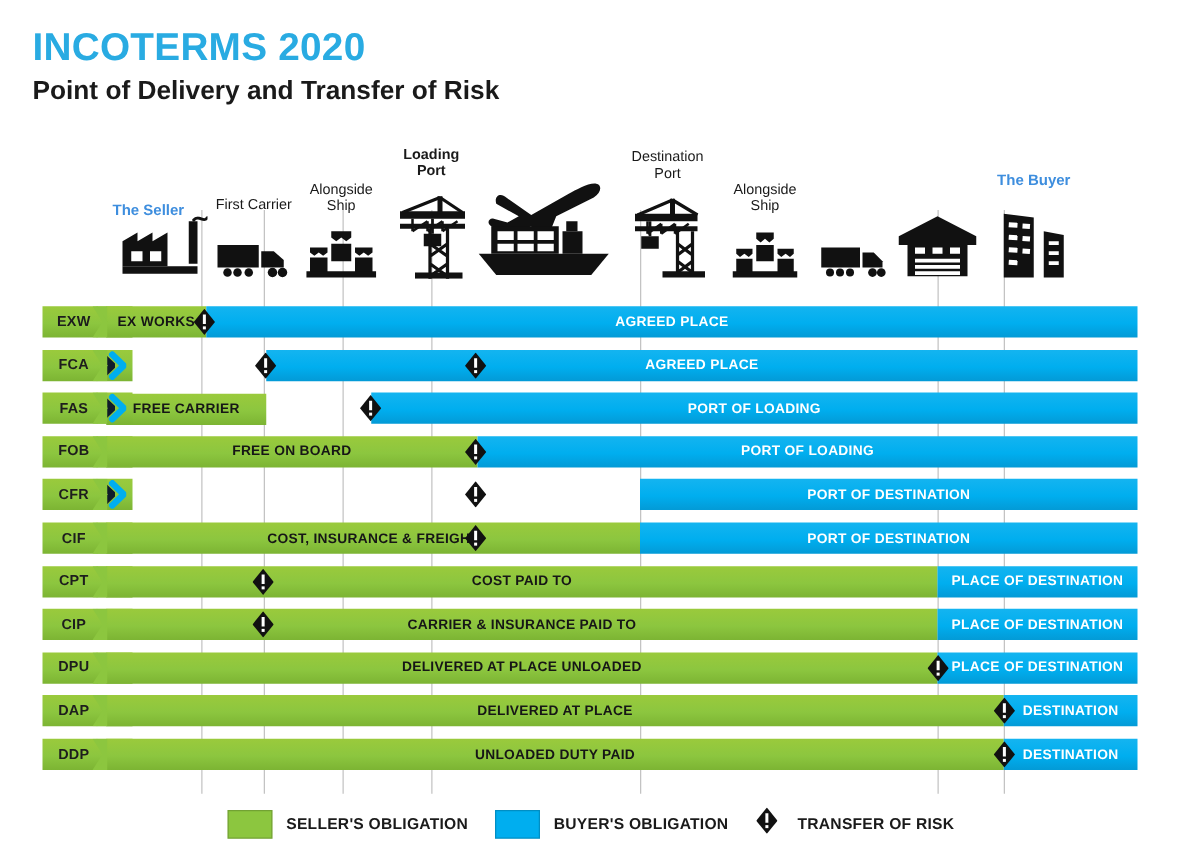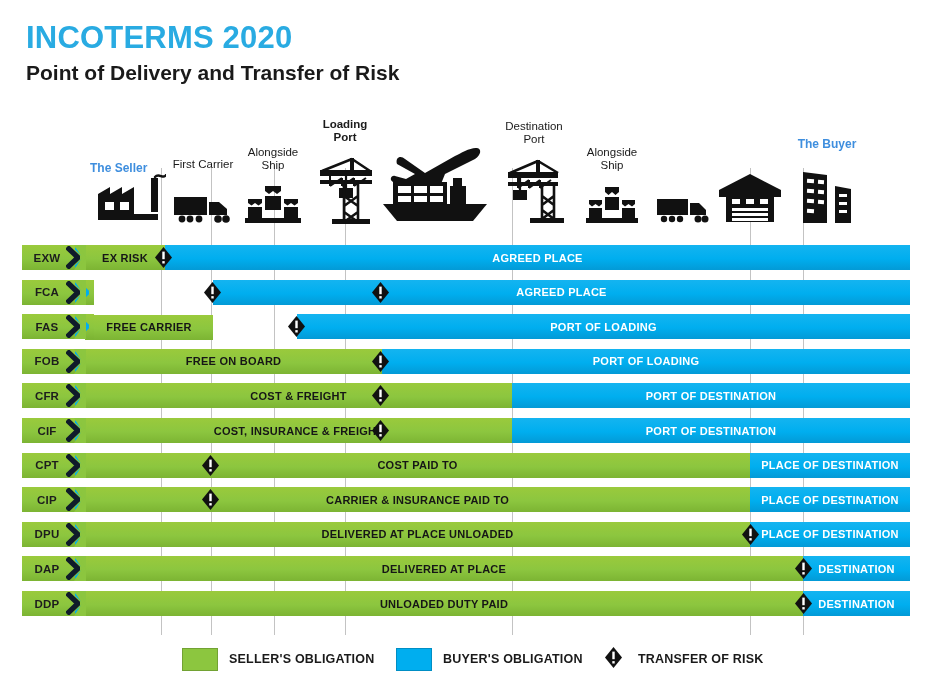--- a/index.html
+++ b/index.html
@@ -27,21 +27,21 @@
   .iconwrap{position:absolute;top:118px;height:110px;}
   .iconcap{
     position:absolute;left:50%;transform:translateX(-50%);
     text-align:center;font-size:11.5px;line-height:12.5px;color:#1A1A1A;white-space:nowrap;
   }
   .iconcap.blue{color:#3E8EDE;font-weight:bold;font-size:12px;}
   .iconglyph{position:absolute;left:50%;transform:translateX(-50%);bottom:0;}
 
   
   .row{position:absolute;height:25px;}
-  .badge{position:absolute;left:0;top:0;height:22px;width:72px;}
+  .badge{position:absolute;left:12px;top:0;height:22px;width:72px;}
   .badge .bg{
     position:absolute;left:0;top:0;width:72px;height:25px;
     background:linear-gradient(180deg,#9aca3c 0%,#8cc63f 55%,#7cb433 100%);
   }
   .badge .code{
     position:absolute;left:4px;top:0;width:42px;height:25px;
     display:flex;align-items:center;justify-content:center;
     font-size:11.5px;font-weight:bold;color:#1d1d1d;letter-spacing:.2px;
   }
   .chev{position:absolute;top:1px;width:14px;height:23px;}
@@ -248,21 +248,21 @@
           <div class="bg"></div>
           <div class="code">EXW</div>
           <div class="chev black"><svg width="14" height="23" viewBox="0 0 14 23">
               <path d="M1 1l11 10.5L1 22" fill="none" stroke="#0f1b2a" stroke-width="5.2" stroke-linejoin="miter"></path>
             </svg></div>
           <div class="chev blue"><svg width="14" height="23" viewBox="0 0 14 23">
               <path d="M1 1l11 10.5L1 22" fill="none" stroke="#00aeef" stroke-width="5.2" stroke-linejoin="miter"></path>
             </svg></div>
         </div>
         <div class="seg green" style="left: 63px; width: 80px;">
-          <div class="lbl">EX RISK</div>
+          <div class="lbl">EX WORKS</div>
         </div>
         <div class="nose" style="left: 52px;"><svg width="12" height="25" viewBox="0 0 12 25">
             <path d="M12 0H3L11 12.5 3 25h9z" fill="#8cc63f"></path>
             <path d="M0 0h4l8 12.5L4 25H0l8-12.5z" fill="#8cc63f"></path>
           </svg></div>
         <div class="seg blue" style="left: 143px; width: 745px;">
           <div class="lbl">AGREED PLACE</div>
         </div>
         <div class="risk" style="left: 141px;"><svg width="17" height="21" viewBox="0 0 17 21">
             <path d="M8.5 0L17 10.5 8.5 21 0 10.5z" fill="#111111"></path>
@@ -356,23 +356,20 @@
       <div class="row" style="top: 383.4px; left: 22px; width: 906px;">
         <div class="badge">
           <div class="bg"></div>
           <div class="code">CFR</div>
           <div class="chev black"><svg width="14" height="23" viewBox="0 0 14 23">
               <path d="M1 1l11 10.5L1 22" fill="none" stroke="#0f1b2a" stroke-width="5.2" stroke-linejoin="miter"></path>
             </svg></div>
           <div class="chev blue"><svg width="14" height="23" viewBox="0 0 14 23">
               <path d="M1 1l11 10.5L1 22" fill="none" stroke="#00aeef" stroke-width="5.2" stroke-linejoin="miter"></path>
             </svg></div>
-        </div>
-        <div class="seg green" style="left: 63px; width: 427px;">
-          <div class="lbl">COST &amp; FREIGHT</div>
         </div>
         <div class="nose" style="left: 52px;"><svg width="12" height="25" viewBox="0 0 12 25">
             <path d="M12 0H3L11 12.5 3 25h9z" fill="#8cc63f"></path>
             <path d="M0 0h4l8 12.5L4 25H0l8-12.5z" fill="#8cc63f"></path>
           </svg></div>
         <div class="seg blue" style="left: 490px; width: 398px;">
           <div class="lbl">PORT OF DESTINATION</div>
         </div>
         <div class="risk" style="left: 358px;"><svg width="17" height="21" viewBox="0 0 17 21">
             <path d="M8.5 0L17 10.5 8.5 21 0 10.5z" fill="#111111"></path>

